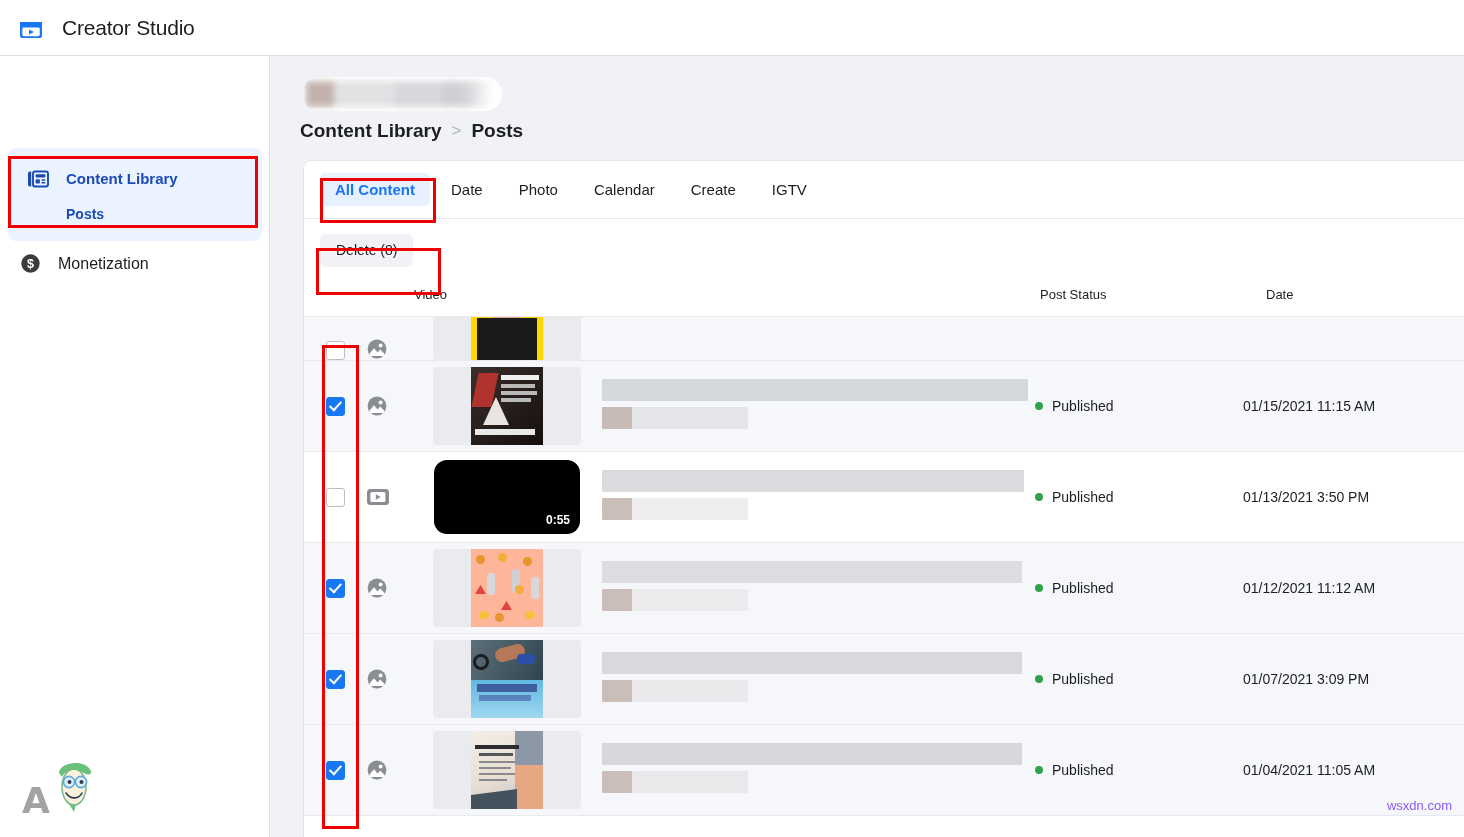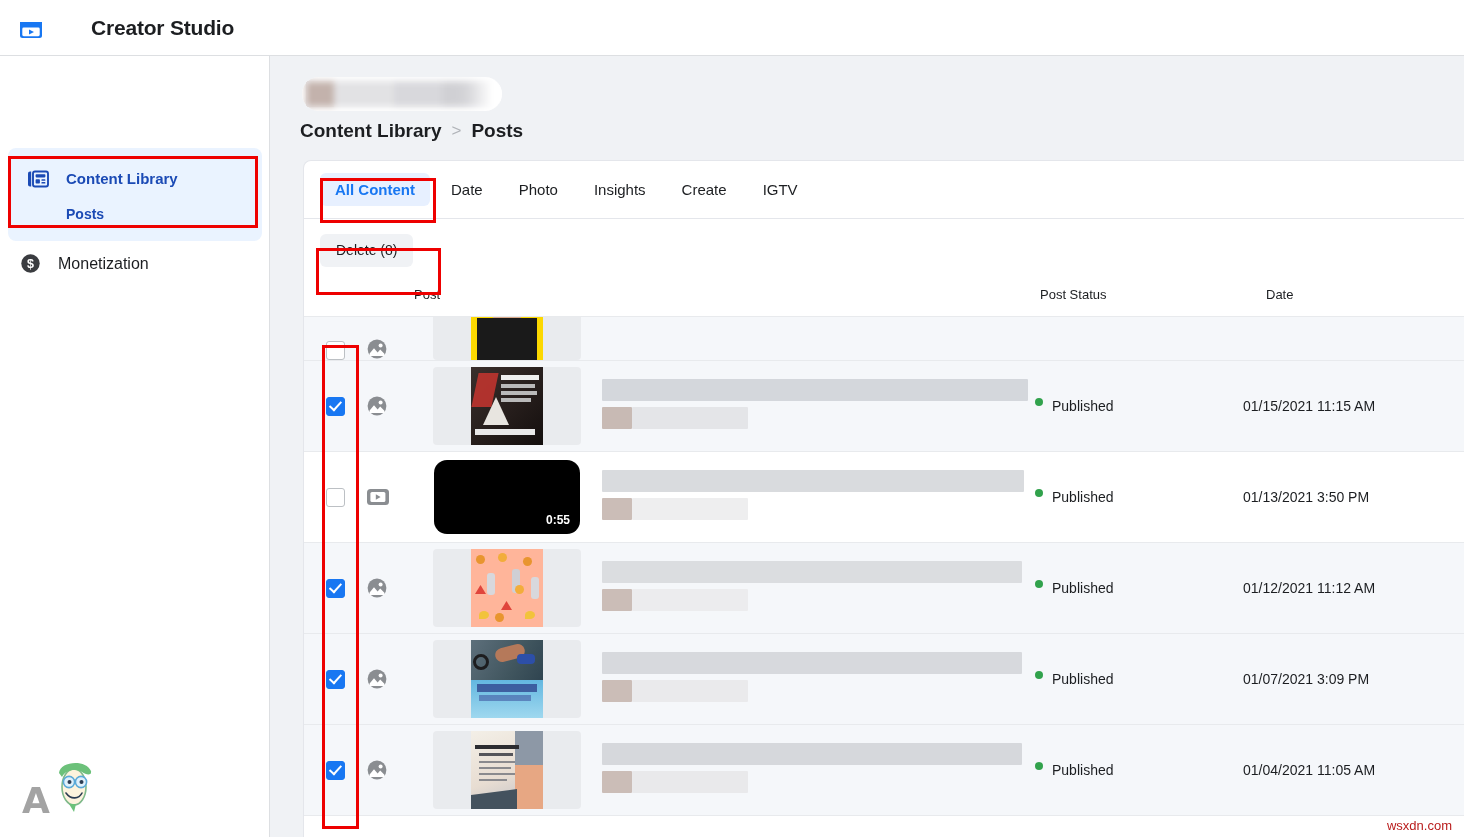--- a/index.html
+++ b/index.html
@@ -25,23 +25,22 @@
     display: flex; align-items: center;
     padding-left: 16px;
     z-index: 6;
   }
   .brand-icon {
     width: 30px; height: 30px;
     display: flex; align-items: center; justify-content: center;
     margin-right: 16px;
   }
   .brand-title {
-    font-size: 21px; font-weight: bold; color: #1c1e21;
+    font-size: 21px; font-weight: normal; color: #1c1e21;
     letter-spacing: -0.2px;
-    margin-left: 29px;
   }
 
   
   .sidebar {
     position: absolute; left: 0; top: 56px;
     width: 270px; height: 781px;
     background: #ffffff;
     border-right: 1px solid #dddfe2;
     z-index: 5;
   }
@@ -238,21 +237,21 @@
     background: #000000;
     color: #ffffff;
     font-size: 12px; font-weight: bold;
     padding: 1px 3px;
     border-radius: 2px;
   }
 
   .cell-blur { flex: 1; position: relative; height: 91px; }
   .bl { position: absolute; border-radius: 1px; }
 
-  .cell-status { width: 226px; flex: 0 0 226px; display: flex; align-items: flex-start; gap: 9px; padding-left: 22px; }
+  .cell-status { width: 226px; flex: 0 0 226px; display: flex; align-items: center; gap: 9px; padding-left: 22px; }
   .dot { width: 8px; height: 8px; border-radius: 50%; background: #31a24c; flex: 0 0 8px; }
   .status-txt { font-size: 14px; color: #1c1e21; }
   .cell-date { width: 240px; flex: 0 0 240px; font-size: 14px; color: #1c1e21; padding-left: 4px; }
 
   
   .art-yellow { background: #fcd800; }
   .art-dark   { background: #1b1b1f; }
   .art-peach  { background: #ffb59a; }
   .art-gym    { background: linear-gradient(180deg,#6a7f8c 0%,#3b6d92 45%,#9fd8ef 100%); }
   .art-doc    { background: linear-gradient(160deg,#f3efe7 0%,#e8ddd2 55%,#b9bcc4 100%); }
@@ -262,22 +261,22 @@
     position: absolute; left: 22px; bottom: 16px;
     display: flex; align-items: center;
     z-index: 40; pointer-events: none;
   }
   .wm-text {
     font-size: 36px; font-weight: bold; color: #a3a3a3;
     letter-spacing: 1px; font-family: "DejaVu Sans", sans-serif;
   }
   .wm-face { position: absolute; left: 30px; bottom: 8px; }
   .wm-wsxdn {
-    position: absolute; right: 12px; bottom: 4px;
-    font-size: 13px; color: #b91c1c;
+    position: absolute; right: 12px; bottom: 24px;
+    font-size: 13px; color: #8b5cf6;
     z-index: 40; pointer-events: none;
   }
 </style>
 </head>
 <body>
 
 <div class="app">
 
   <div class="topbar">
     <span class="brand-icon">
@@ -352,31 +351,31 @@
       <span class="bc-sep">&gt;</span>
       <span>Posts</span>
     </div>
 
     <div class="card">
 
       <div class="tabs">
         <div class="tab active">All Content</div>
         <div class="tab">Date</div>
         <div class="tab">Photo</div>
-        <div class="tab">Insights</div>
+        <div class="tab">Calendar</div>
         <div class="tab">Create</div>
         <div class="tab">IGTV</div>
       </div>
 
       <div class="toolbar">
         <button class="delete-btn">Delete (8)</button>
       </div>
 
       <div class="table-head">
-        <span class="th-post">Post</span>
+        <span class="th-post">Video</span>
         <span class="th-status">Post Status</span>
         <span class="th-date">Date</span>
       </div>
 
       <div class="rows">
 
         <div class="row partial">
           <div class="cell-check">
             <span class="chk"></span>
           </div>

